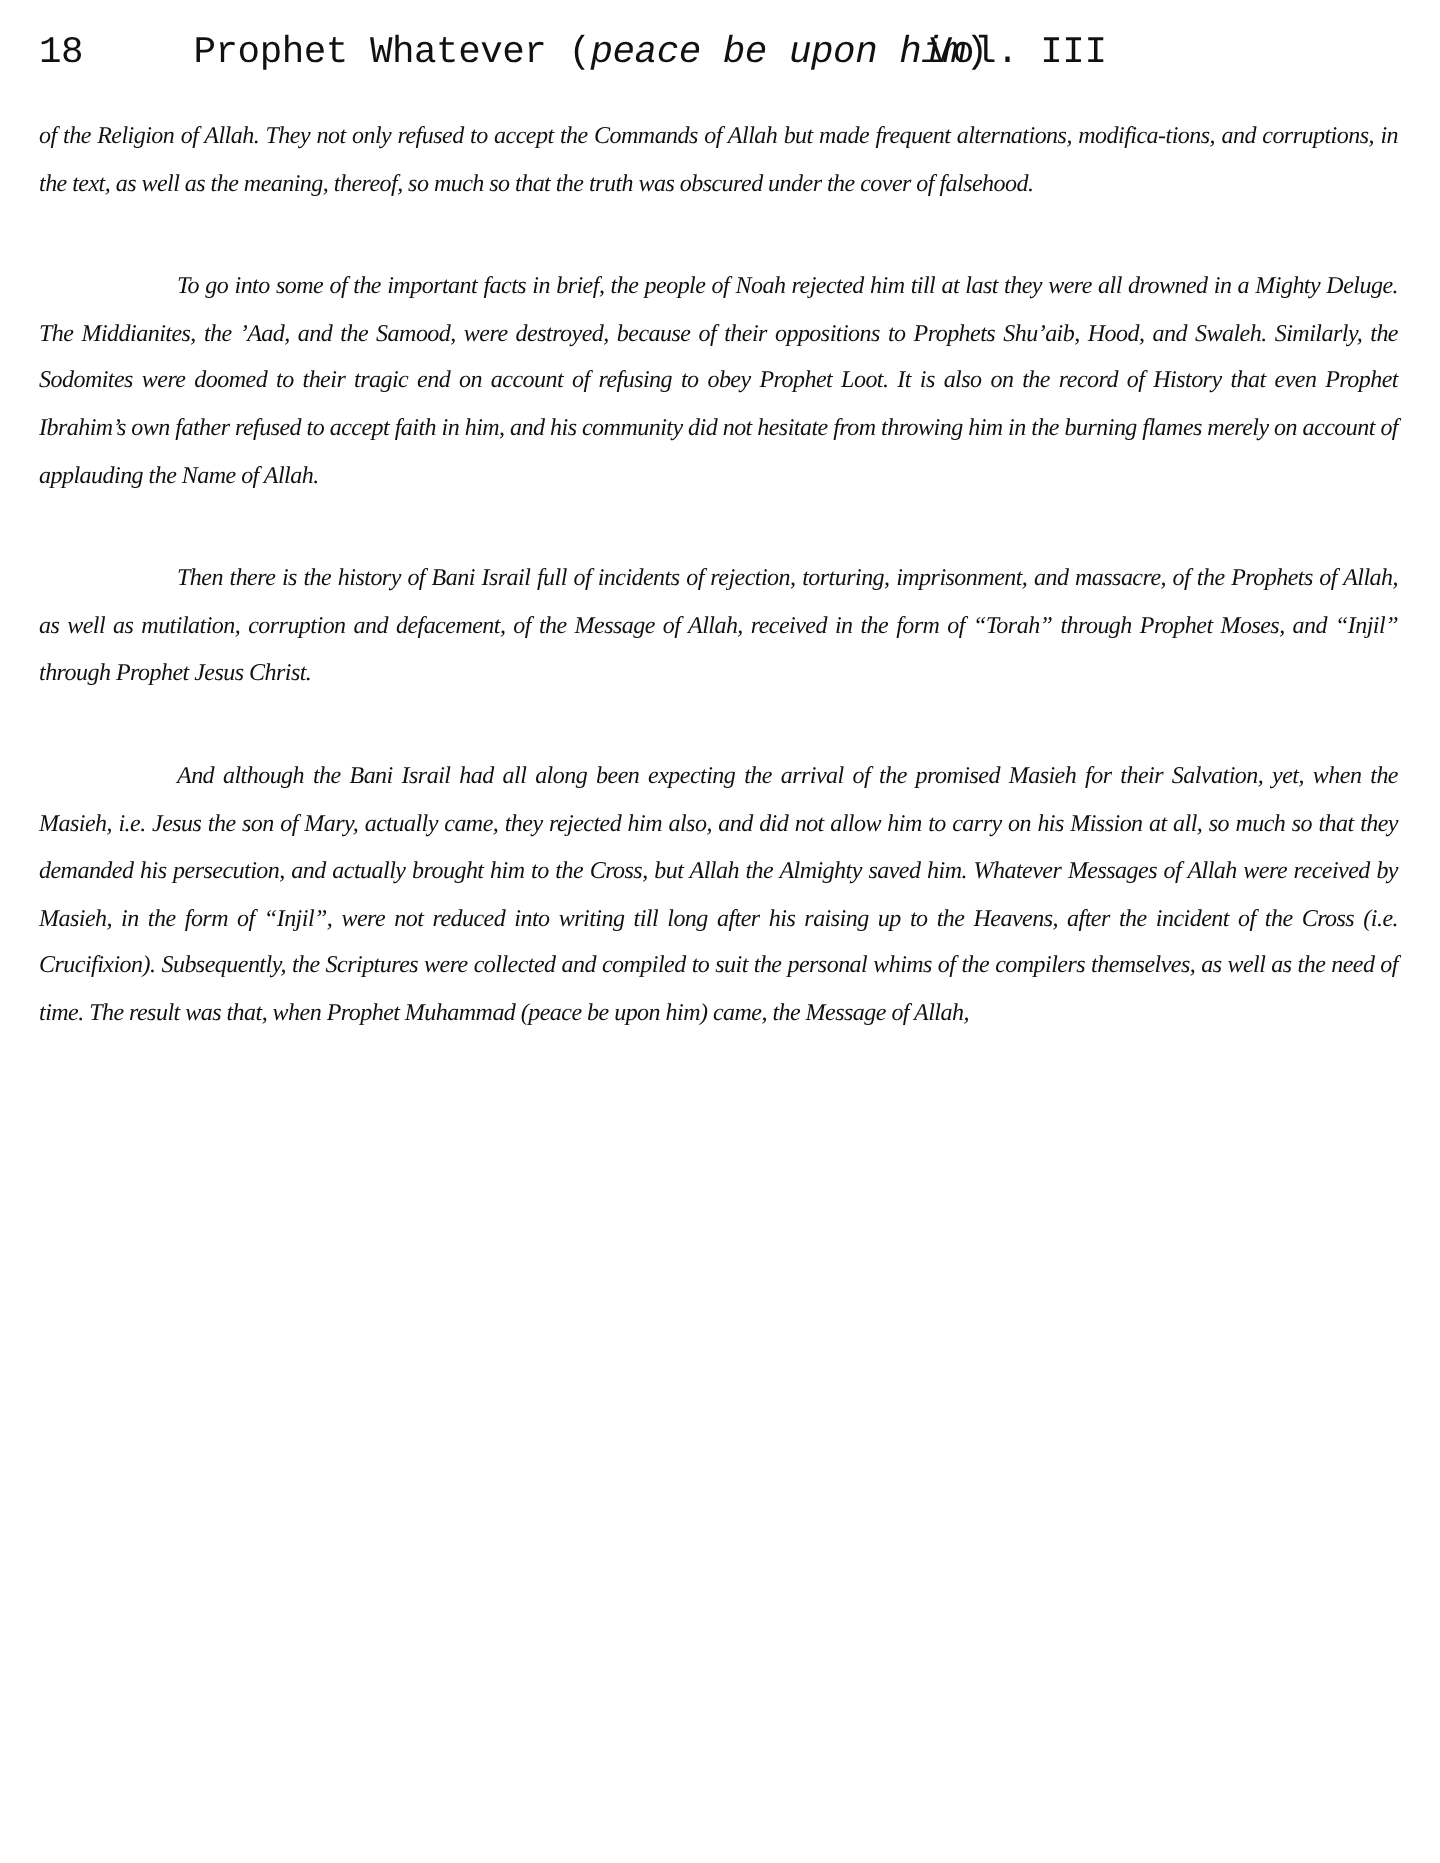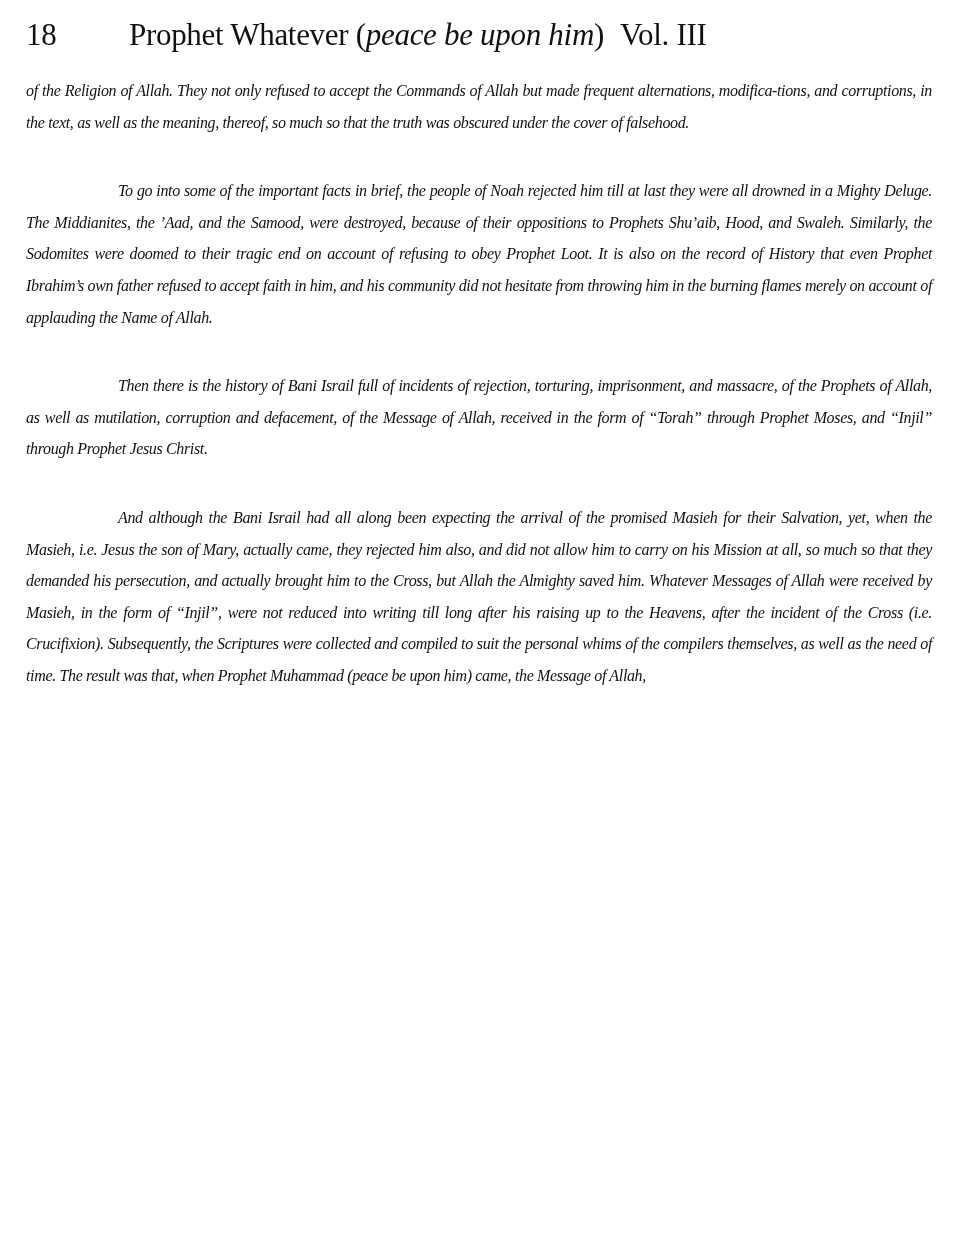--- a/index.html
+++ b/index.html
@@ -14,23 +14,24 @@
       overflow: hidden;
       font-family: "Liberation Serif", "DejaVu Serif", serif;
       color: #111111;
     }
     .page-header {
       position: absolute;
       top: 18px;
       left: 26px;
       width: 900px;
       height: 34px;
-      font-size: 31px;
+      font-size: 25px;
       line-height: 34px;
       letter-spacing: -0.3px;
+      font-family: Liberation Mono, monospace;
     }
     .page-header span { position: absolute; top: 0; white-space: nowrap; }
     .hdr-num { left: 0; }
     .hdr-title { left: 103px; }
     .hdr-vol { left: 594px; }
     .hdr-title em { font-style: italic; }
 
     .body-text {
       position: absolute;
       top: 75px;

